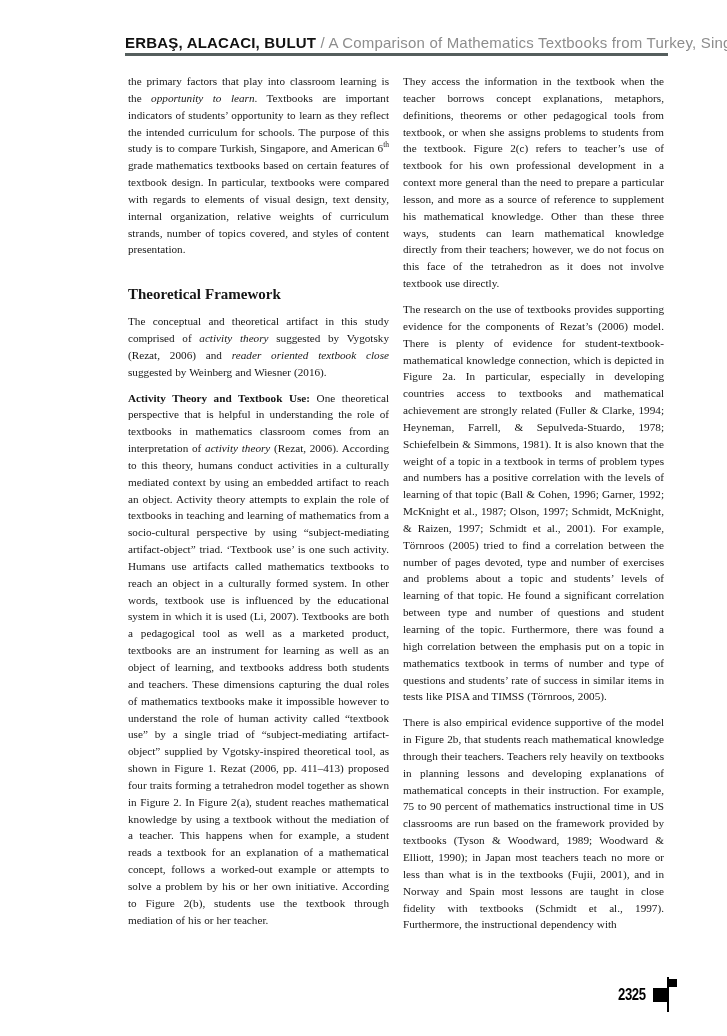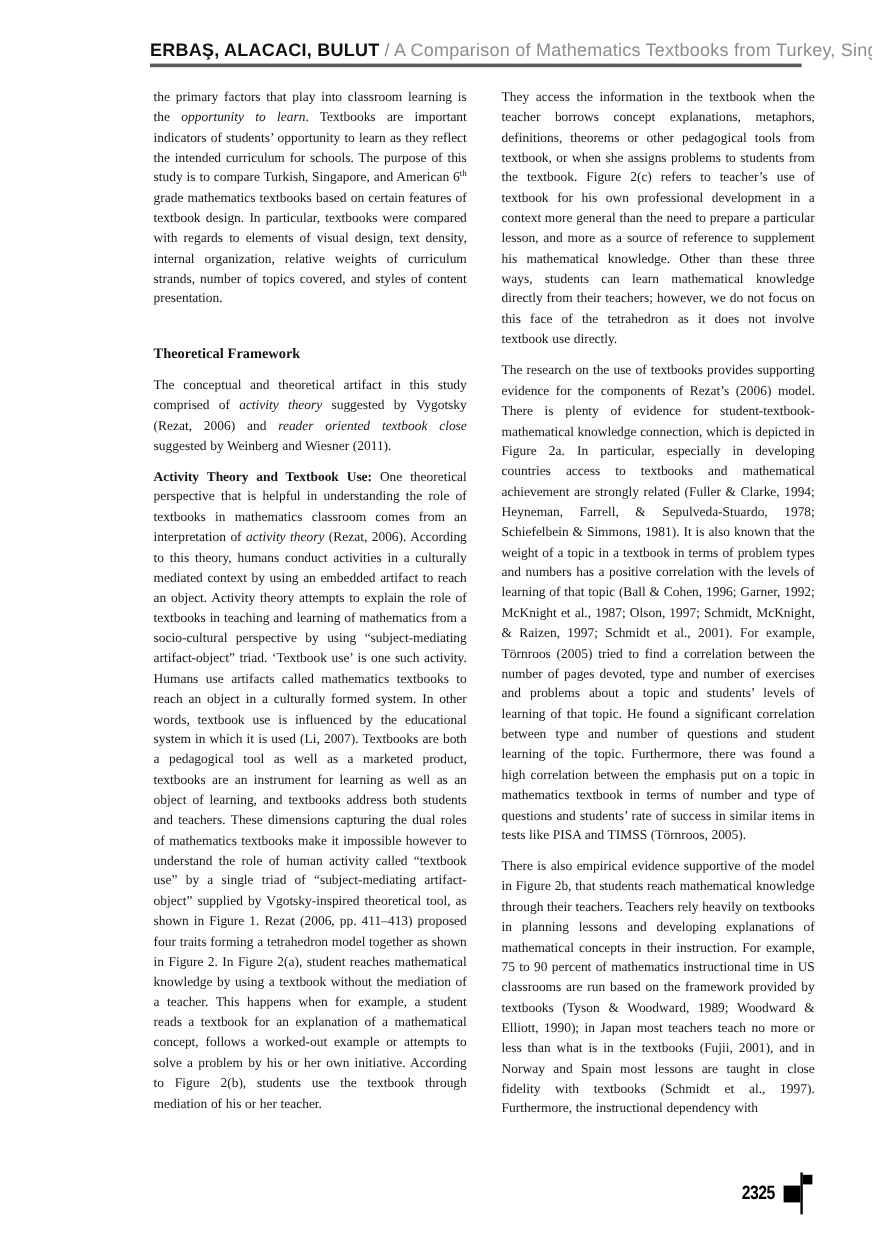--- a/index.html
+++ b/index.html
@@ -40,38 +40,38 @@
     height: 3px;
     background: #555e5d;
   }
   
   #content {
     position: absolute;
     top: 73px;
     left: 128px;
     width: 540px;
     display: flex;
-    gap: 29px;
+    gap: 14px;
   }
   .col {
     width: 261px;
     flex: 0 0 261px;
     text-align: justify;
     font-size: 11.2px;
     line-height: 16.85px;
     color: #161616;
     hyphens: auto;
     -webkit-hyphens: auto;
     word-spacing: 0.02em;
   }
   .col p {
     margin: 0 0 9px 0;
   }
   .col h2 {
-    font-size: 12px;
+    font-size: 15px;
     font-weight: 700;
     margin: 28px 0 10px 0;
     text-align: left;
   }
   .col .it { font-style: italic; }
   .col .bd { font-weight: 700; }
   .col sup { font-size: 7.5px; line-height: 0; }
   
   #page-number {
     position: absolute;
@@ -119,21 +119,21 @@
   <div id="running-head">
     <span class="authors">ERBAŞ, ALACACI, BULUT</span><span class="sep"> / </span><span class="title">A Comparison of Mathematics Textbooks from Turkey, Singapore, and the United States of America</span>
   </div>
 
   <div id="header-rule"></div>
 
   <div id="content">
     <div class="col" id="col-left">
         <p><span>the primary factors that play into classroom learning is the </span><span class="it">opportunity to learn</span><span>. Textbooks are important indicators of students’ opportunity to learn as they reflect the intended curriculum for schools. The purpose of this study is to compare Turkish, Singapore, and American 6</span><sup>th</sup><span> grade mathematics textbooks based on certain features of textbook design. In particular, textbooks were compared with regards to elements of visual design, text density, internal organization, relative weights of curriculum strands, number of topics covered, and styles of content presentation.</span></p>
         <h2><span class="bd">Theoretical Framework</span></h2>
-        <p><span>The conceptual and theoretical artifact in this study comprised of </span><span class="it">activity theory</span><span> suggested by Vygotsky (Rezat, 2006) and </span><span class="it">reader oriented textbook close</span><span> suggested by Weinberg and Wiesner (2011).</span></p>
+        <p><span>The conceptual and theoretical artifact in this study comprised of </span><span class="it">activity theory</span><span> suggested by Vygotsky (Rezat, 2006) and </span><span class="it">reader oriented textbook close</span><span> suggested by Weinberg and Wiesner (2016).</span></p>
         <p><span class="bd">Activity Theory and Textbook Use:</span><span> One theoretical perspective that is helpful in understanding the role of textbooks in mathematics classroom comes from an interpretation of </span><span class="it">activity theory</span><span> (Rezat, 2006). According to this theory, humans conduct activities in a culturally mediated context by using an embedded artifact to reach an object. Activity theory attempts to explain the role of textbooks in teaching and learning of mathematics from a socio-cultural perspective by using “subject-mediating artifact-object” triad. ‘Textbook use’ is one such activity. Humans use artifacts called mathematics textbooks to reach an object in a culturally formed system. In other words, textbook use is influenced by the educational system in which it is used (Li, 2007). Textbooks are both a pedagogical tool as well as a marketed product, textbooks are an instrument for learning as well as an object of learning, and textbooks address both students and teachers. These dimensions capturing the dual roles of mathematics textbooks make it impossible however to understand the role of human activity called “textbook use” by a single triad of “subject-mediating artifact-object” supplied by Vgotsky-inspired theoretical tool, as shown in Figure 1. Rezat (2006, pp. 411–413) proposed four traits forming a tetrahedron model together as shown in Figure 2. In Figure 2(a), student reaches mathematical knowledge by using a textbook without the mediation of a teacher. This happens when for example, a student reads a textbook for an explanation of a mathematical concept, follows a worked-out example or attempts to solve a problem by his or her own initiative. According to Figure 2(b), students use the textbook through mediation of his or her teacher.</span></p>
       </div>
     <div class="col" id="col-right">
         <p><span>They access the information in the textbook when the teacher borrows concept explanations, metaphors, definitions, theorems or other pedagogical tools from textbook, or when she assigns problems to students from the textbook. Figure 2(c) refers to teacher’s use of textbook for his own professional development in a context more general than the need to prepare a particular lesson, and more as a source of reference to supplement his mathematical knowledge. Other than these three ways, students can learn mathematical knowledge directly from their teachers; however, we do not focus on this face of the tetrahedron as it does not involve textbook use directly.</span></p>
         <p><span>The research on the use of textbooks provides supporting evidence for the components of Rezat’s (2006) model. There is plenty of evidence for student-textbook-mathematical knowledge connection, which is depicted in Figure 2a. In particular, especially in developing countries access to textbooks and mathematical achievement are strongly related (Fuller &amp; Clarke, 1994; Heyneman, Farrell, &amp; Sepulveda-Stuardo, 1978; Schiefelbein &amp; Simmons, 1981). It is also known that the weight of a topic in a textbook in terms of problem types and numbers has a positive correlation with the levels of learning of that topic (Ball &amp; Cohen, 1996; Garner, 1992; McKnight et al., 1987; Olson, 1997; Schmidt, McKnight, &amp; Raizen, 1997; Schmidt et al., 2001). For example, Törnroos (2005) tried to find a correlation between the number of pages devoted, type and number of exercises and problems about a topic and students’ levels of learning of that topic. He found a significant correlation between type and number of questions and student learning of the topic. Furthermore, there was found a high correlation between the emphasis put on a topic in mathematics textbook in terms of number and type of questions and students’ rate of success in similar items in tests like PISA and TIMSS (Törnroos, 2005).</span></p>
         <p><span>There is also empirical evidence supportive of the model in Figure 2b, that students reach mathematical knowledge through their teachers. Teachers rely heavily on textbooks in planning lessons and developing explanations of mathematical concepts in their instruction. For example, 75 to 90 percent of mathematics instructional time in US classrooms are run based on the framework provided by textbooks (Tyson &amp; Woodward, 1989; Woodward &amp; Elliott, 1990); in Japan most teachers teach no more or less than what is in the textbooks (Fujii, 2001), and in Norway and Spain most lessons are taught in close fidelity with textbooks (Schmidt et al., 1997). Furthermore, the instructional dependency with</span></p>
       </div>
   </div>
 
   <div id="page-number">2325</div>

